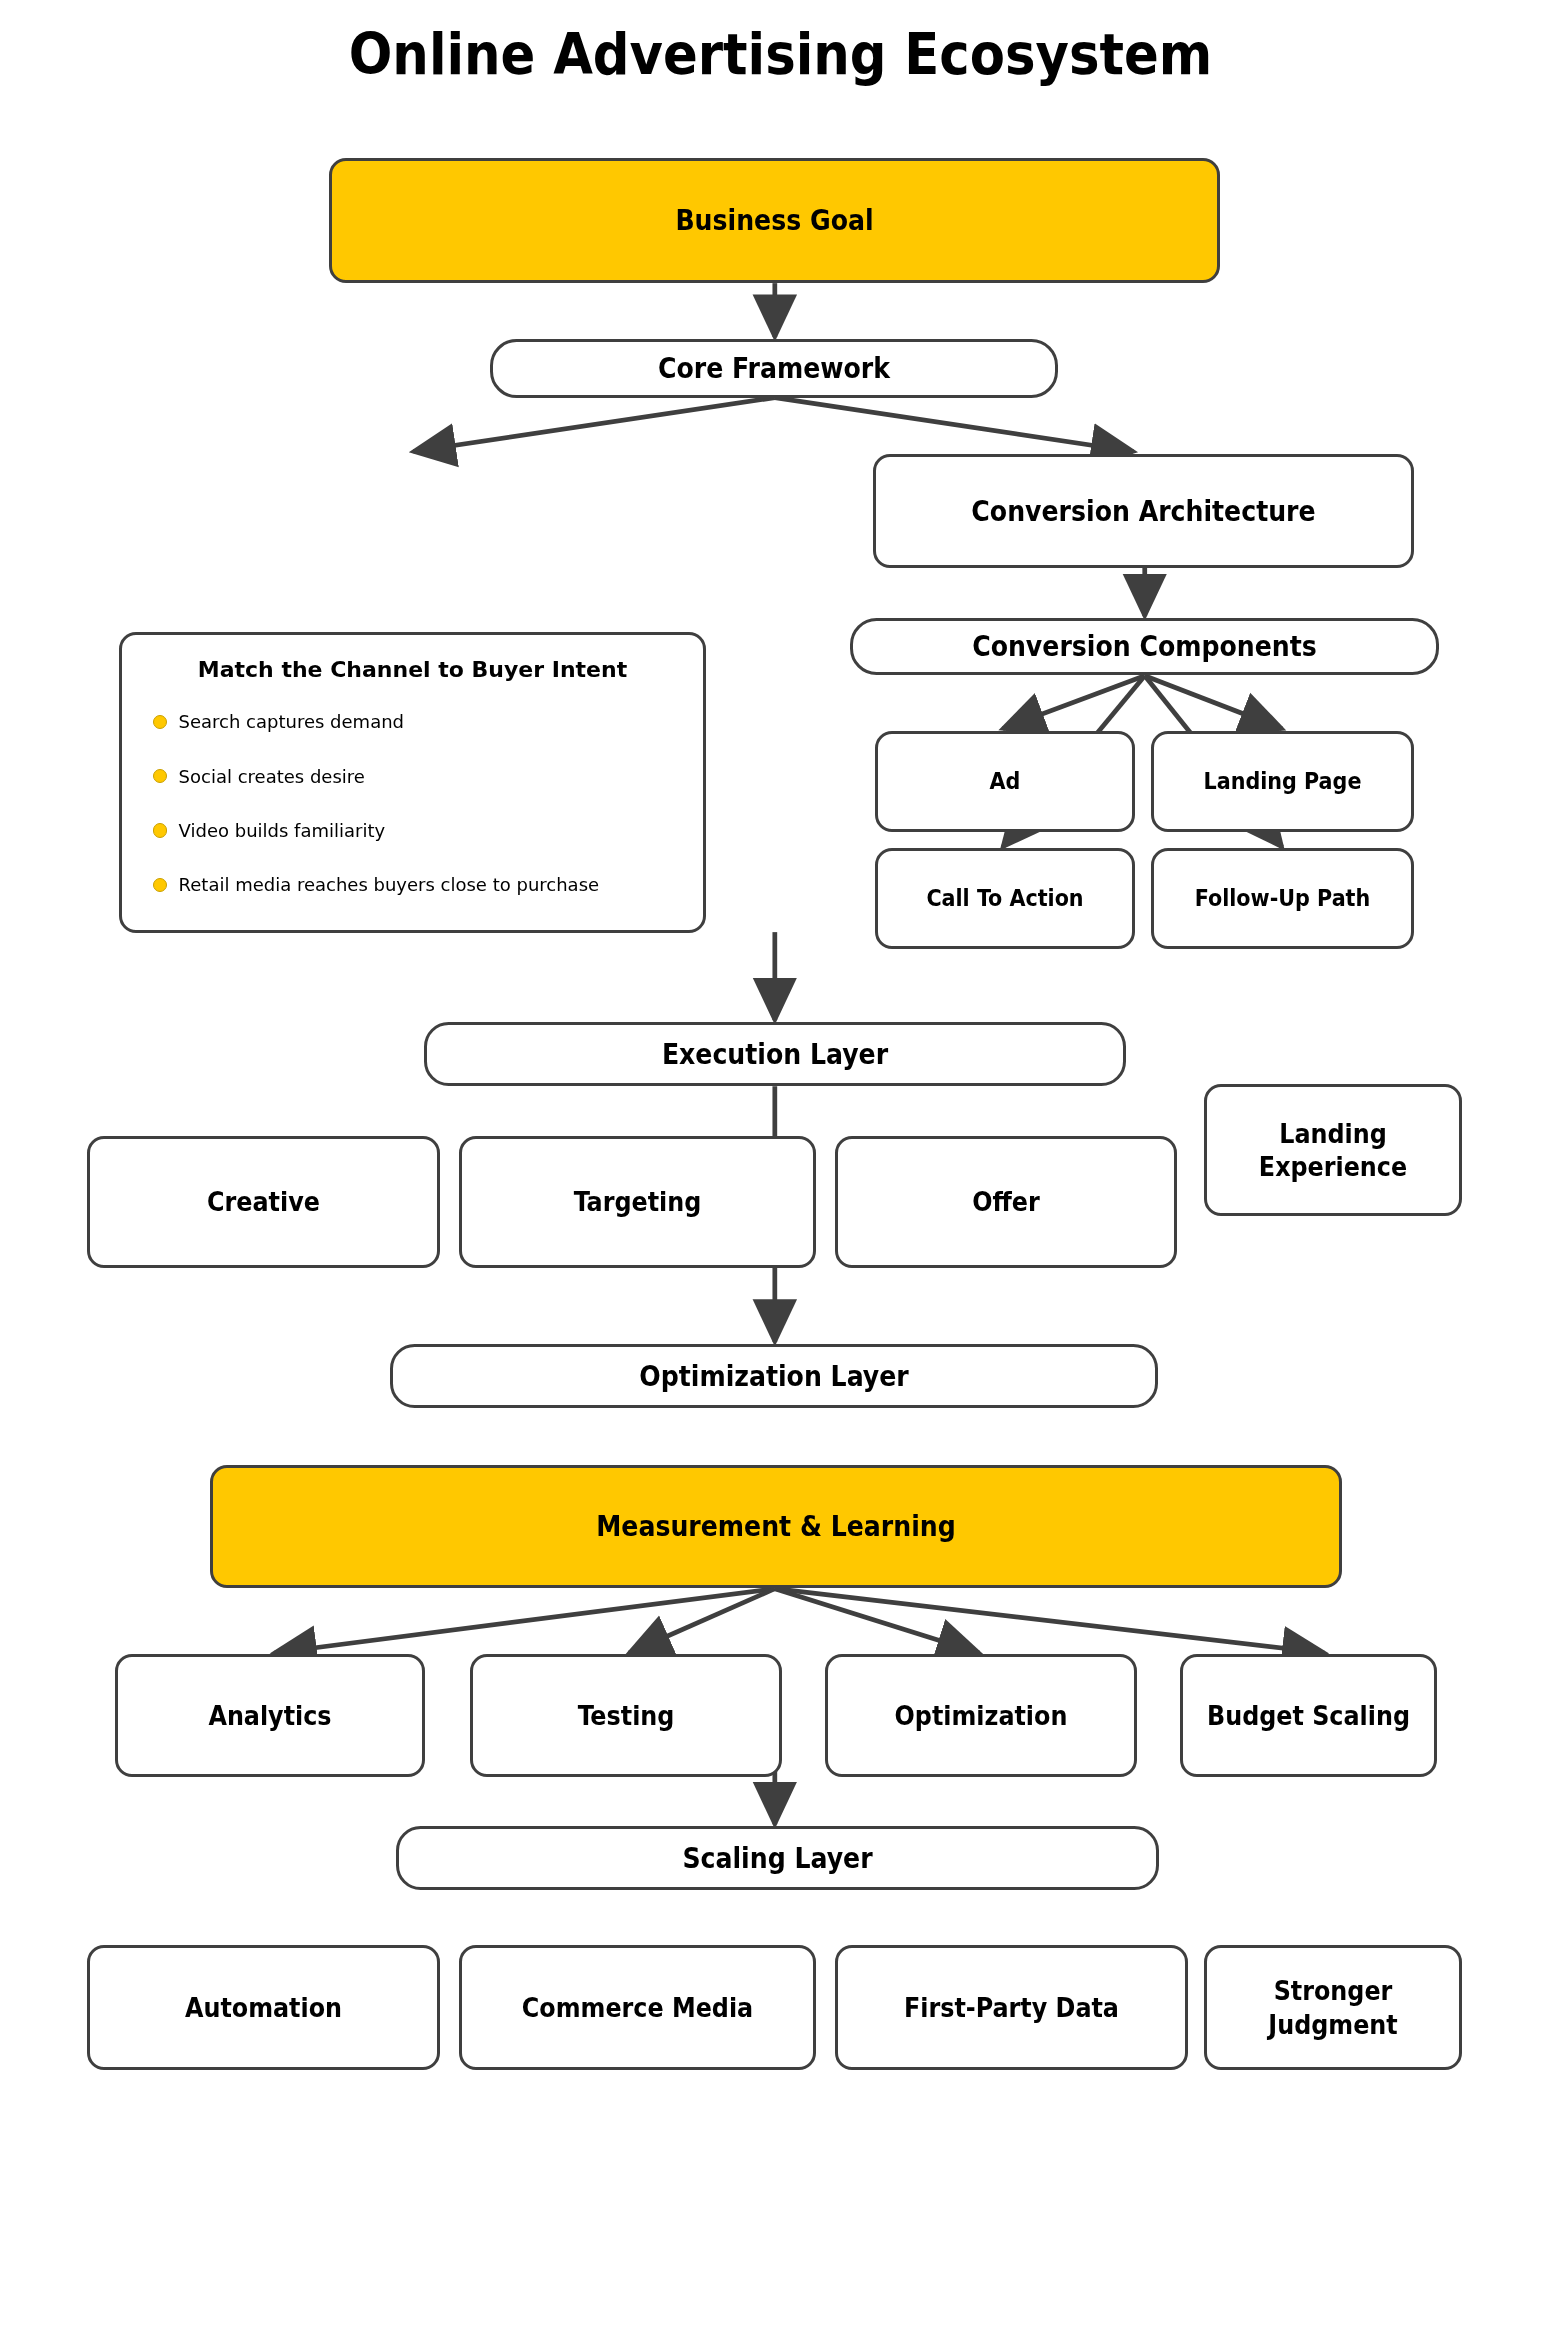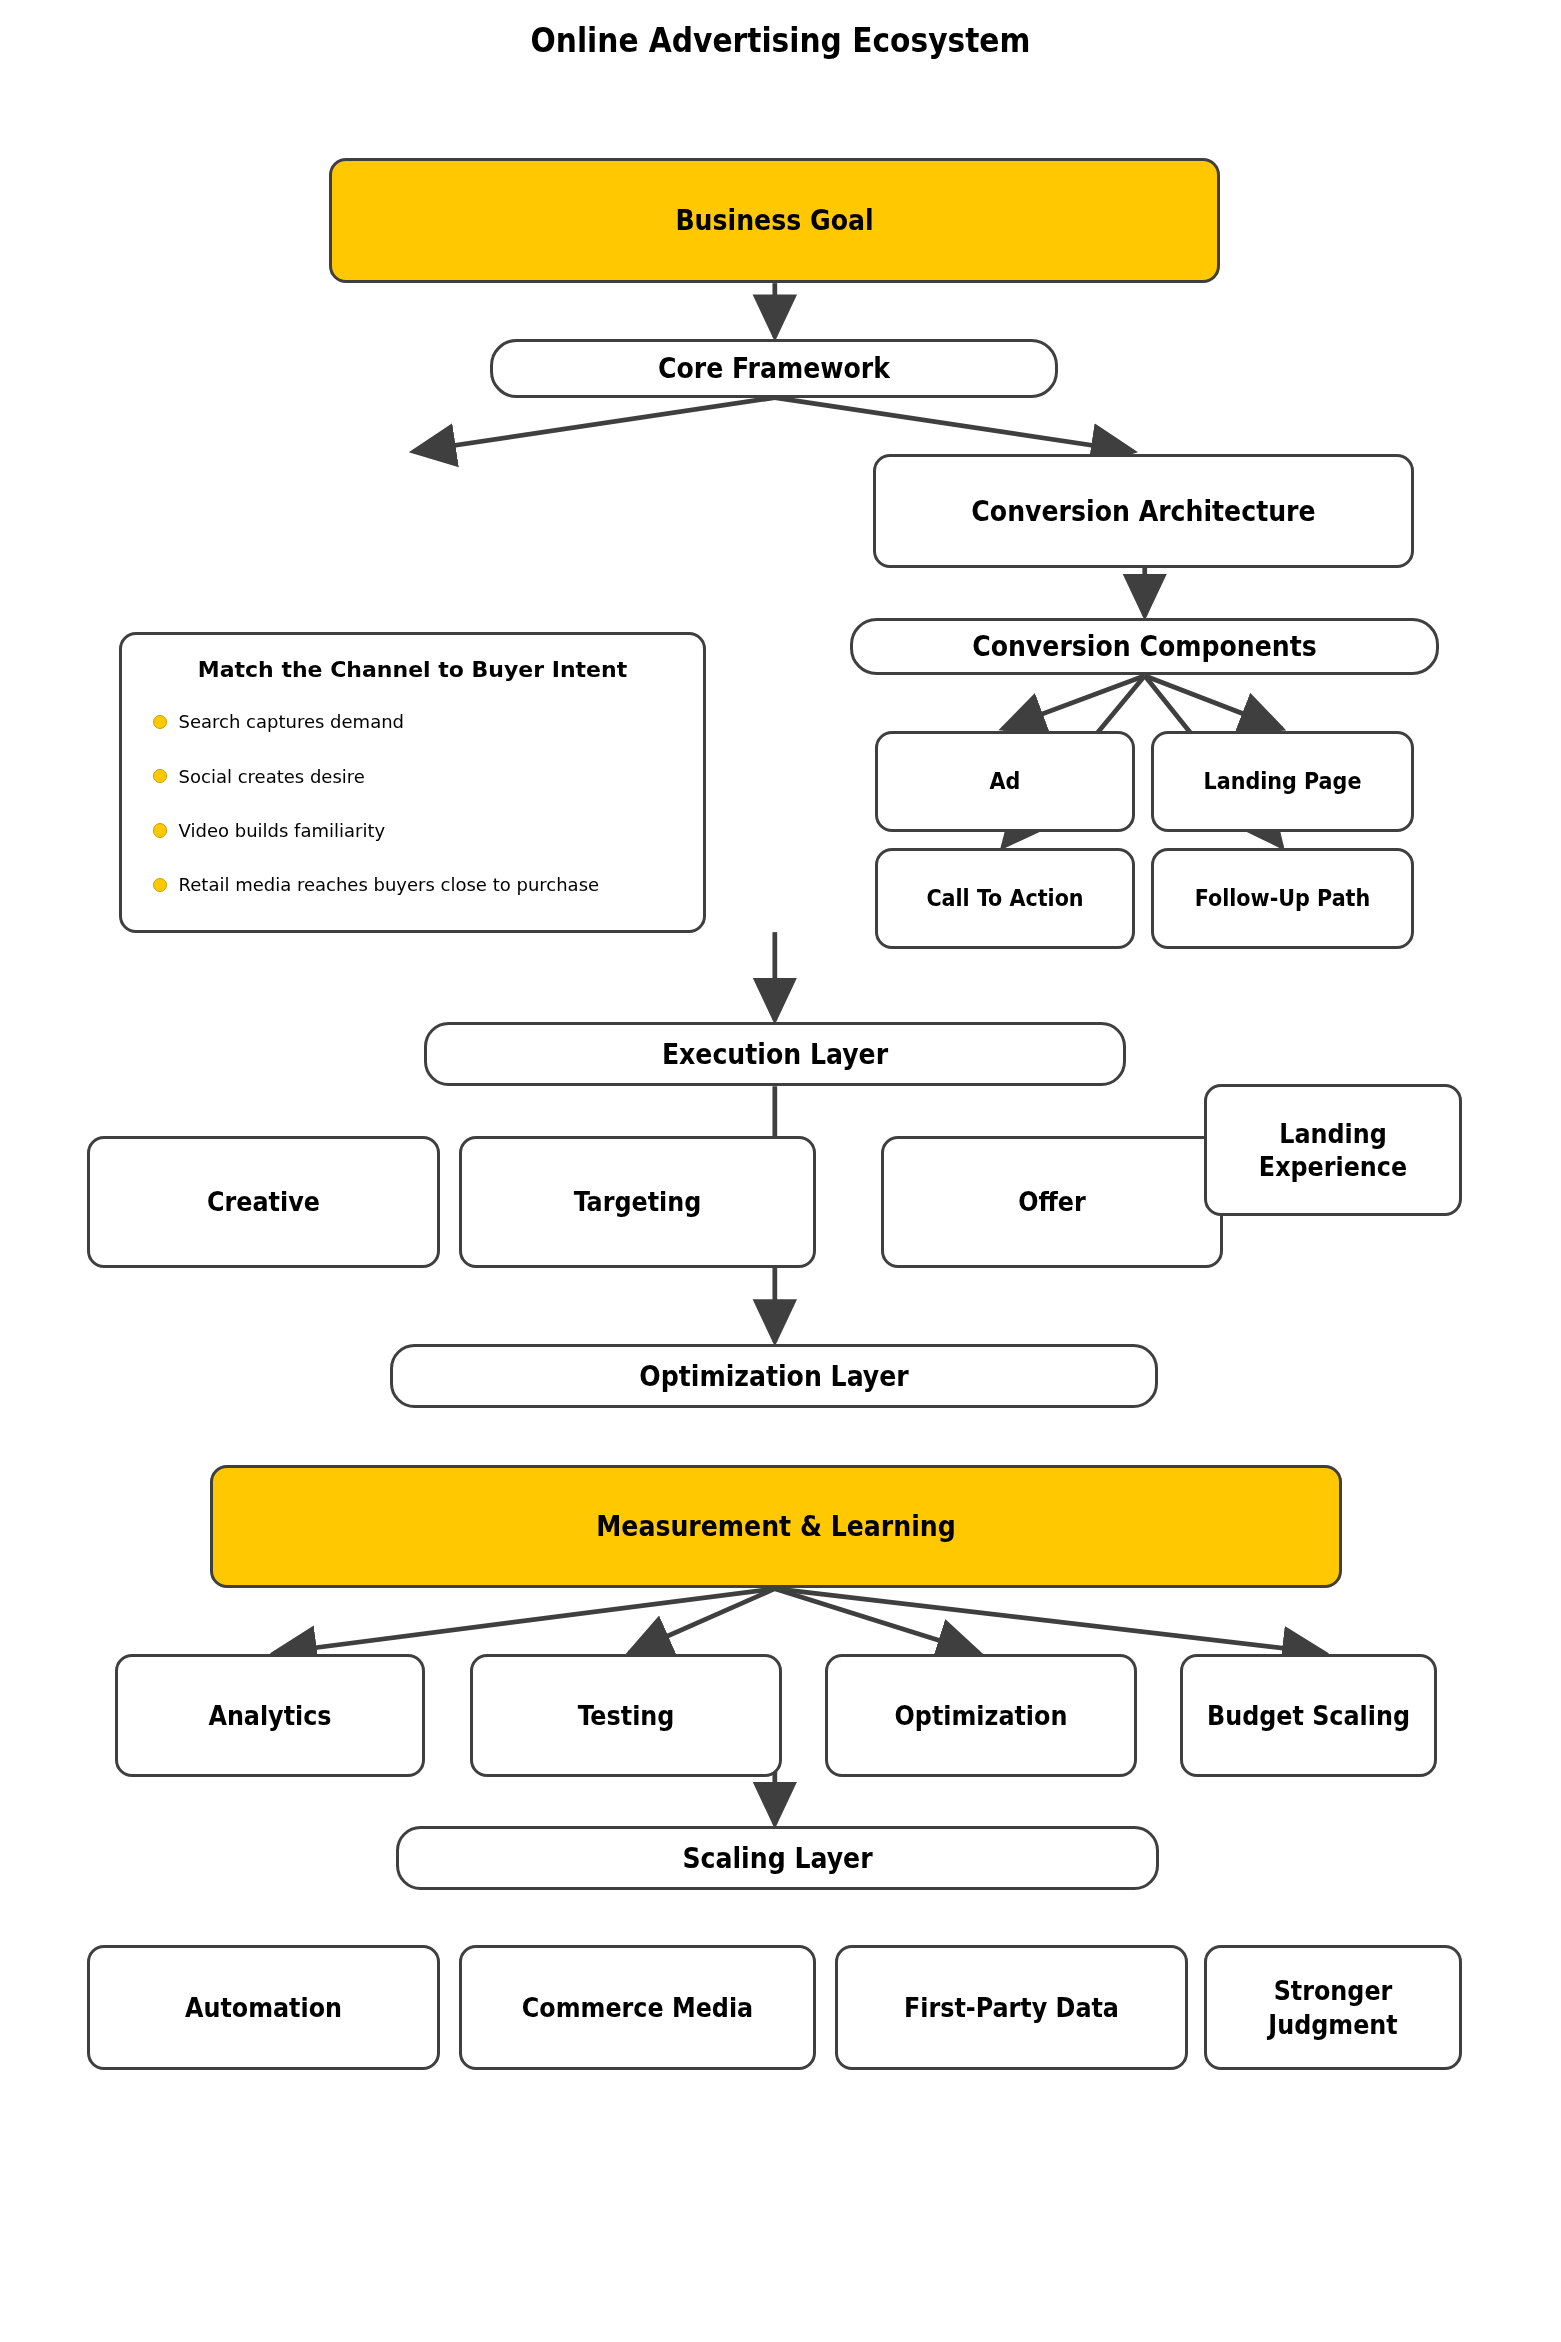--- a/index.html
+++ b/index.html
@@ -45,21 +45,21 @@
   .node.accent { background: #ffc800; }
 
   .title {
     position: absolute;
     left: 0;
     top: 21px;
     width: 1561px;
     text-align: center;
     font-family: "DejaVu Sans Condensed", "DejaVu Sans", sans-serif;
     font-weight: bold;
-    font-size: 33px;
+    font-size: 57px;
     letter-spacing: 0px;
     color: #000000;
     z-index: 3;
   }
 
   
   .t-xl { font-size: 28px; font-family:"DejaVu Sans Condensed","DejaVu Sans",sans-serif; }
   .t-lg { font-size: 26.5px; font-family:"DejaVu Sans Condensed","DejaVu Sans",sans-serif; }
   .t-md { font-size: 23px; font-family:"DejaVu Sans Condensed","DejaVu Sans",sans-serif; }
 
@@ -205,21 +205,21 @@
         <span class="bullet"></span>
         <span>Retail media reaches buyers close to purchase</span>
       </li>
     </ul>
   </div>
 
   <div class="node t-xl" style="left:424px;top:1022px;width:702px;height:64px;border-radius:24.6px;">Execution Layer</div>
 
   <div class="node t-lg" style="left:87px;top:1136px;width:353px;height:132px;">Creative</div>
   <div class="node t-lg" style="left:459px;top:1136px;width:357px;height:132px;">Targeting</div>
-  <div class="node t-lg" style="left:835px;top:1136px;width:342px;height:132px;margin-left:46px;">Offer</div>
+  <div class="node t-lg" style="left:835px;top:1136px;width:342px;height:132px;">Offer</div>
   <div class="node t-lg" style="left:1204px;top:1084px;width:258px;height:132px;">Landing Experience</div>
 
   <div class="node t-xl" style="left:390px;top:1344px;width:768px;height:64px;border-radius:24.6px;">Optimization Layer</div>
 
   <div class="node accent t-xl" style="left:210px;top:1465px;width:1132px;height:123px;">Measurement &amp; Learning</div>
 
   <div class="node t-lg" style="left:115px;top:1654px;width:310px;height:123px;">Analytics</div>
   <div class="node t-lg" style="left:470px;top:1654px;width:312px;height:123px;">Testing</div>
   <div class="node t-lg" style="left:825px;top:1654px;width:312px;height:123px;">Optimization</div>
   <div class="node t-lg" style="left:1180px;top:1654px;width:257px;height:123px;">Budget Scaling</div>

